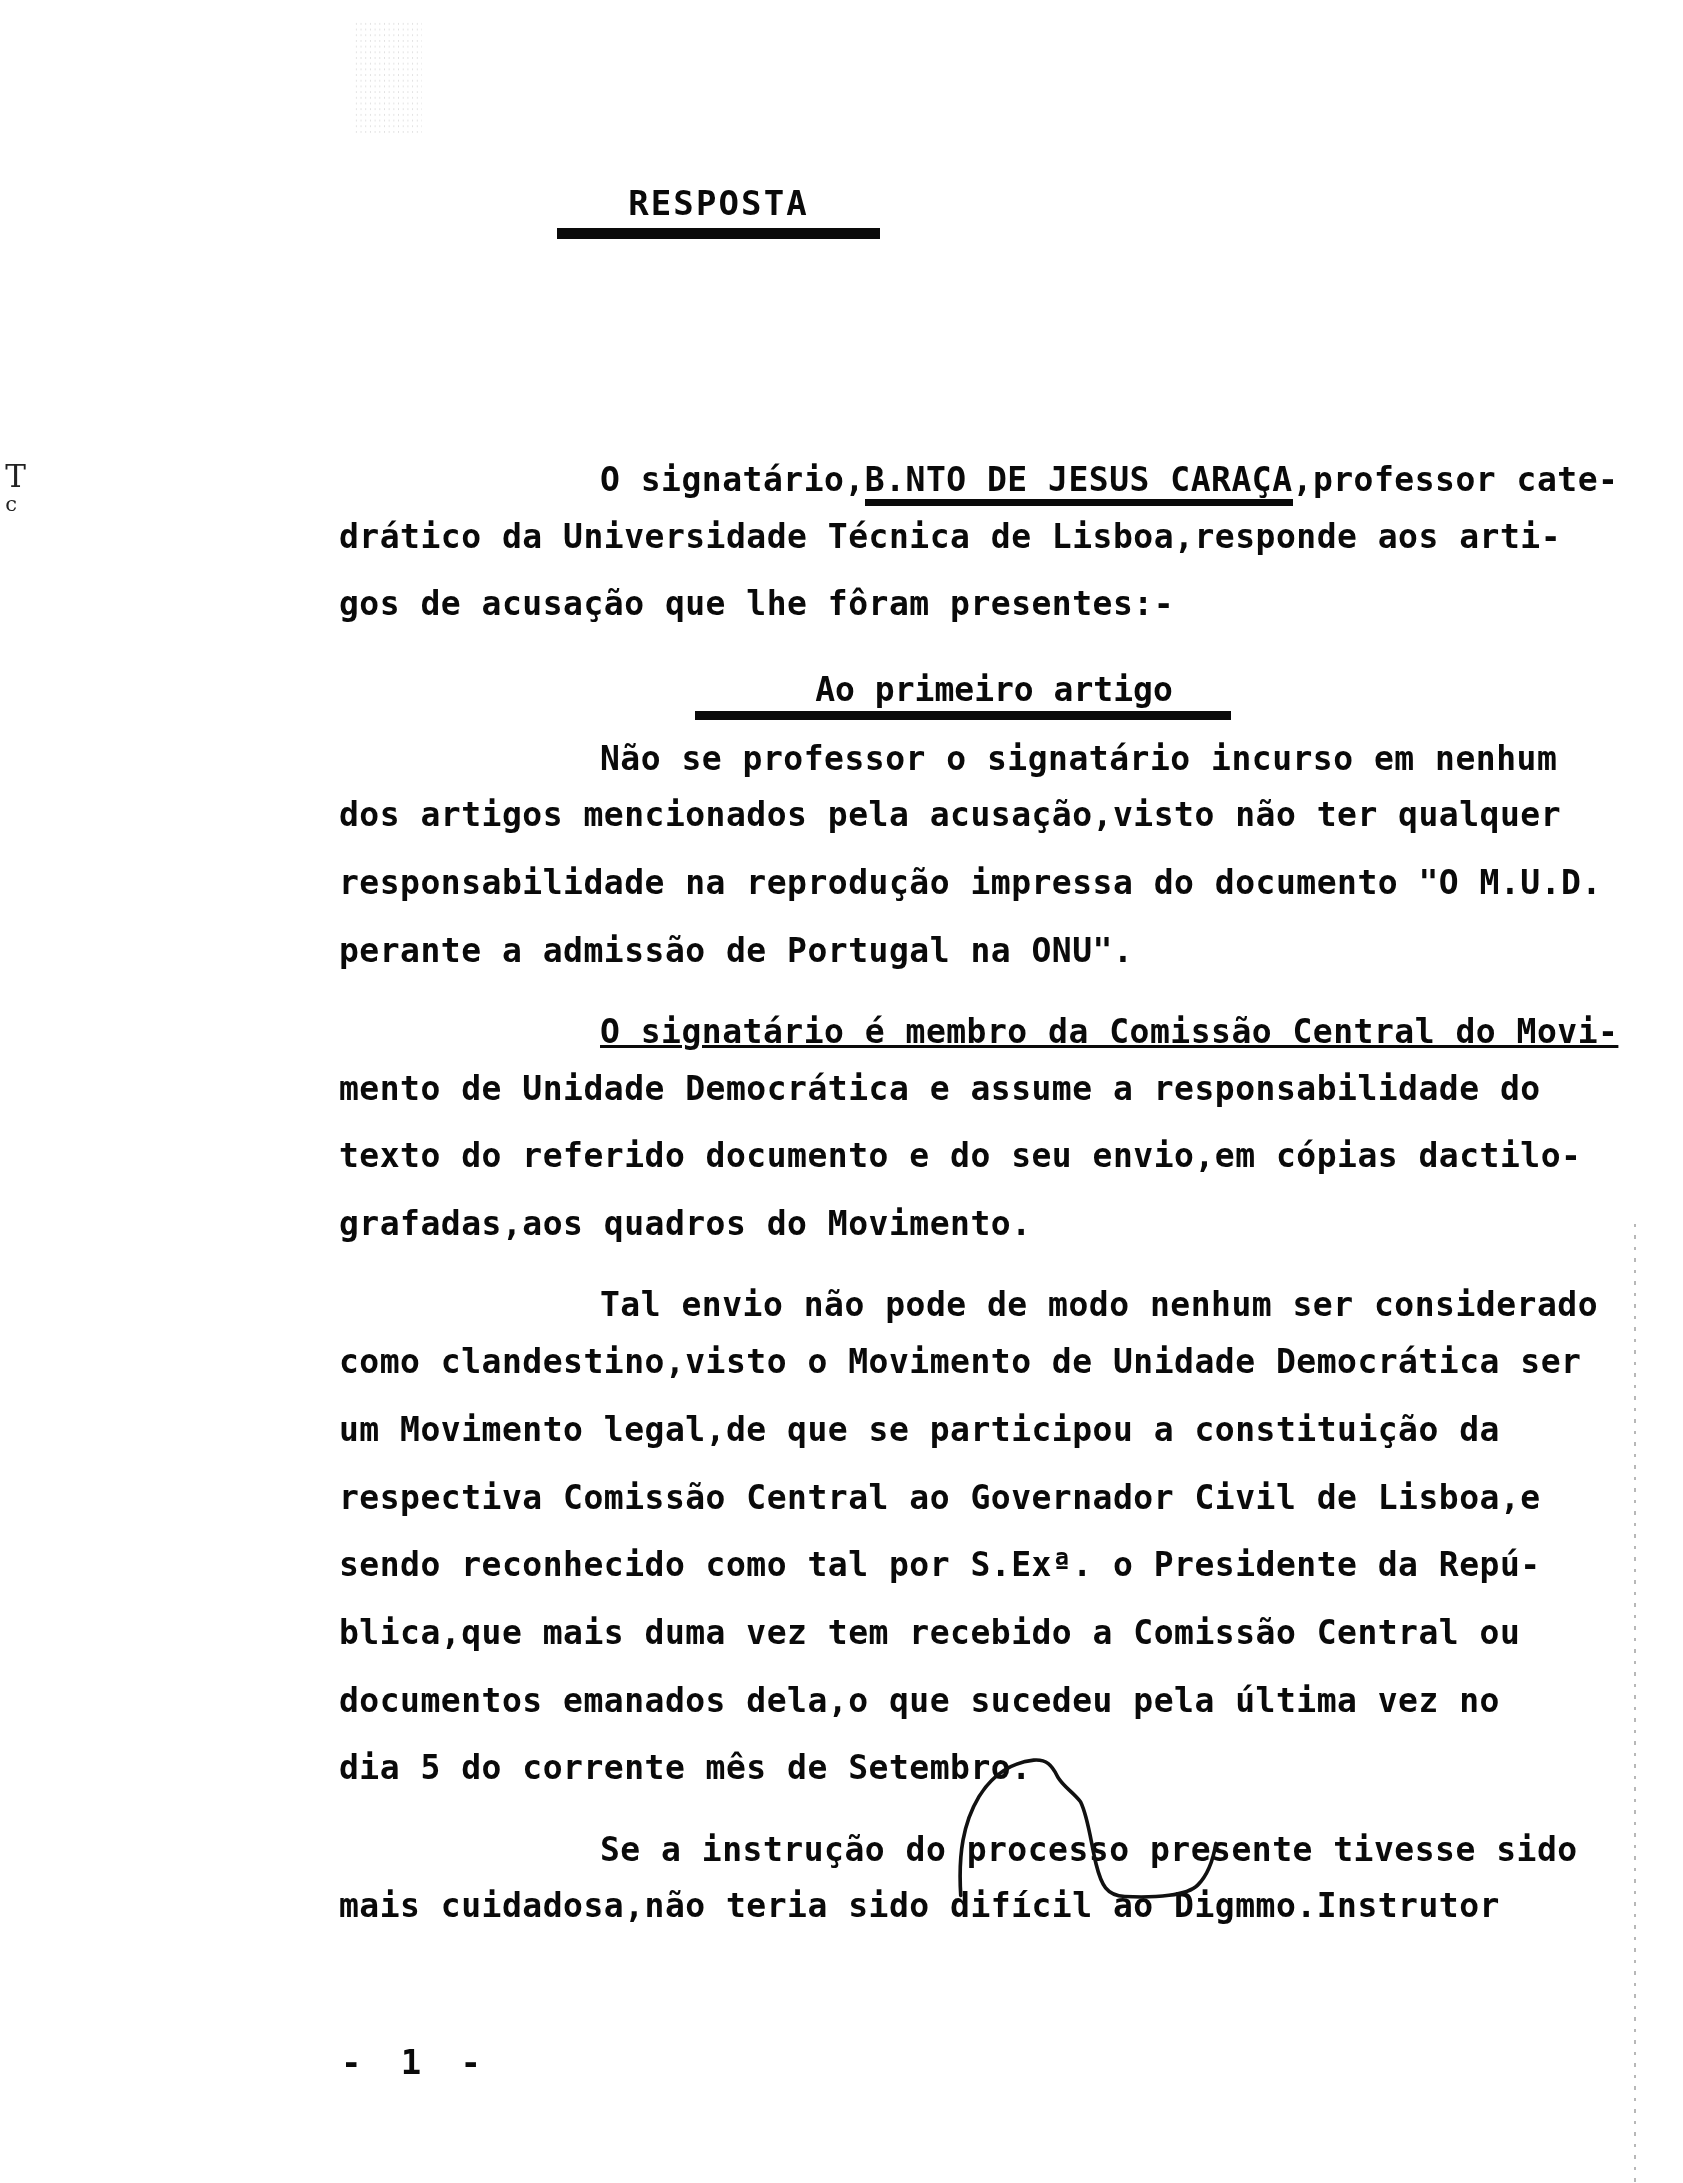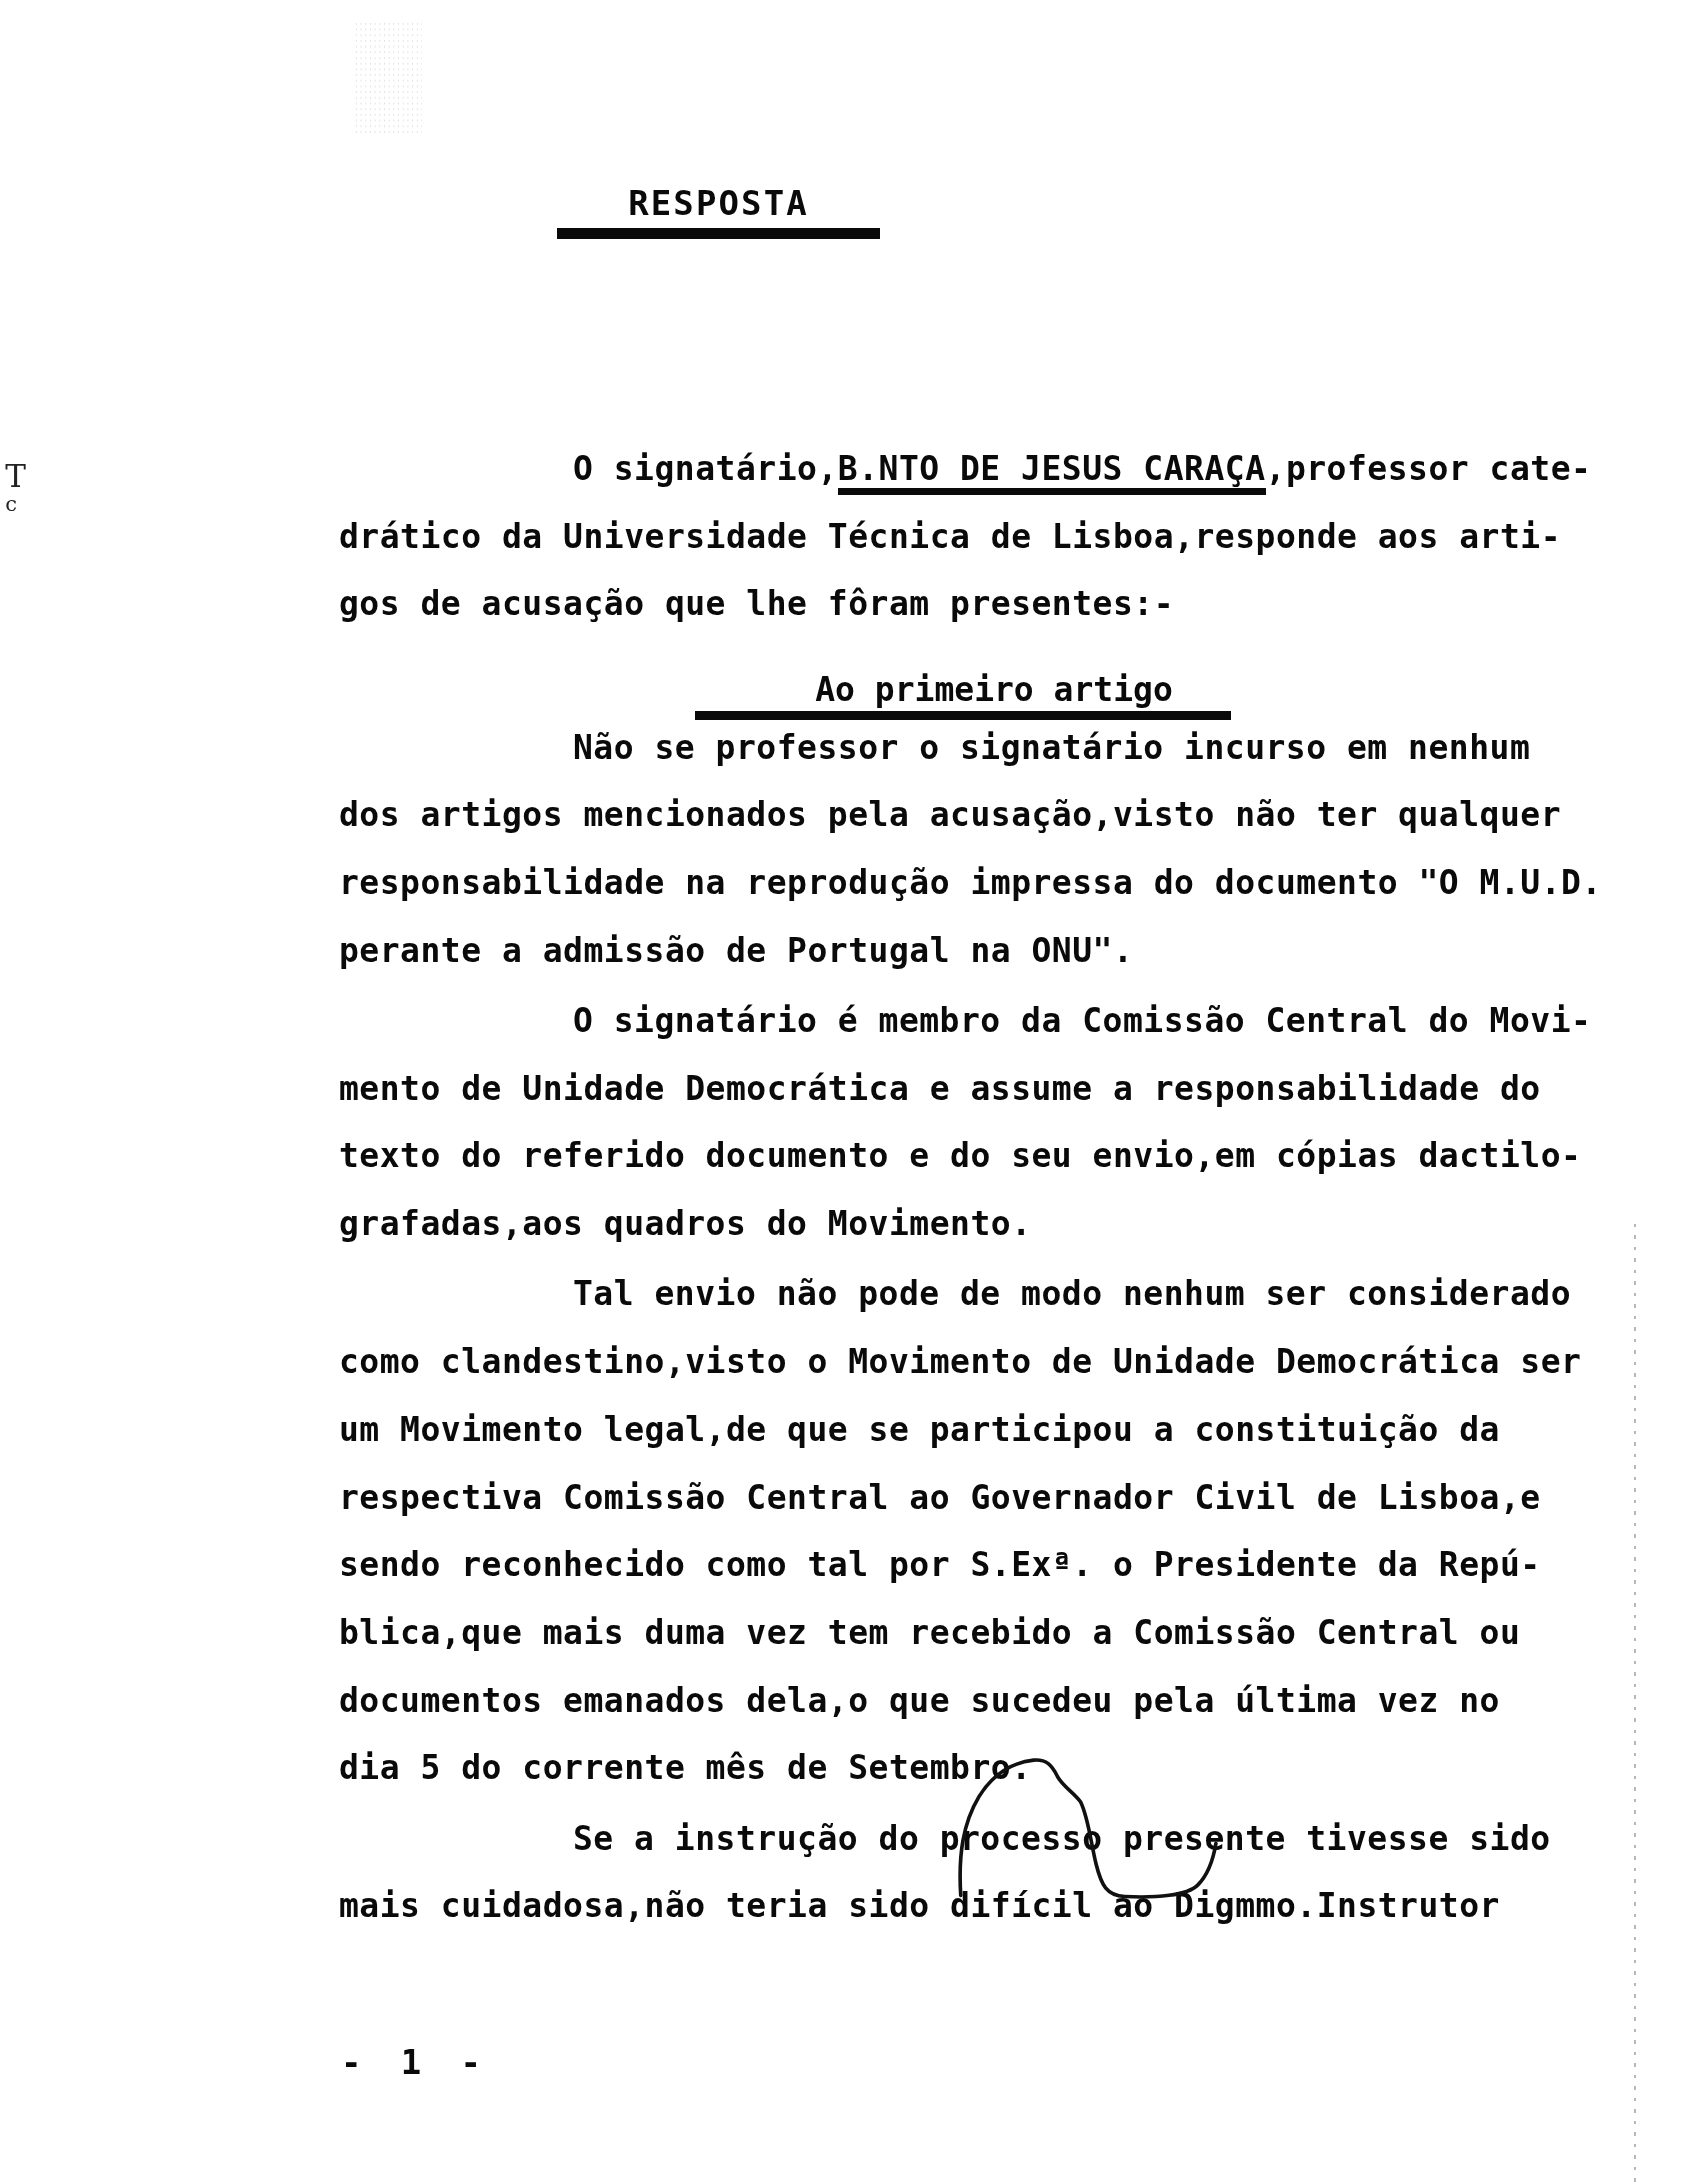--- a/index.html
+++ b/index.html
@@ -37,21 +37,22 @@
     .line {
       position: absolute;
       left: 339px;
       font-size: 33px;
       font-weight: bold;
       white-space: pre;
       line-height: 42px;
       letter-spacing: 0.5px;
     }
     .indent {
-      left: 573px;
+      left: 600px;
+      margin-top: 11px;
     }
     .underlined-name {
       border-bottom: 7.3px solid #0a0a0a;
     }
     .section-heading {
       position: absolute;
       left: 695px;
       top: 669px;
       width: 536px;
       font-size: 33px;
@@ -119,21 +120,21 @@
   <div class="line" style="top:516px;">drático da Universidade Técnica de Lisboa,responde aos arti-</div>
   <div class="line" style="top:583px;">gos de acusação que lhe fôram presentes:-</div>
 
   <div class="section-heading">Ao primeiro artigo</div>
 
   <div class="line indent" style="top:727px;">Não se professor o signatário incurso em nenhum</div>
   <div class="line" style="top:794px;">dos artigos mencionados pela acusação,visto não ter qualquer</div>
   <div class="line" style="top:862px;">responsabilidade na reprodução impressa do documento "O M.U.D.</div>
   <div class="line" style="top:930px;">perante a admissão de Portugal na ONU".</div>
 
-  <div class="line indent" style="top:1000px;">O signatário é membro da Comissão Central do Movi-</div>
+  <div class="line indent" style="top:1000px;text-decoration:underline;">O signatário é membro da Comissão Central do Movi-</div>
   <div class="line" style="top:1068px;">mento de Unidade Democrática e assume a responsabilidade do</div>
   <div class="line" style="top:1135px;">texto do referido documento e do seu envio,em cópias dactilo-</div>
   <div class="line" style="top:1203px;">grafadas,aos quadros do Movimento.</div>
 
   <div class="line indent" style="top:1273px;">Tal envio não pode de modo nenhum ser considerado</div>
   <div class="line" style="top:1341px;">como clandestino,visto o Movimento de Unidade Democrática ser</div>
   <div class="line" style="top:1409px;">um Movimento legal,de que se participou a constituição da</div>
   <div class="line" style="top:1477px;">respectiva Comissão Central ao Governador Civil de Lisboa,e</div>
   <div class="line" style="top:1544px;">sendo reconhecido como tal por S.Exª. o Presidente da Repú-</div>
   <div class="line" style="top:1612px;">blica,que mais duma vez tem recebido a Comissão Central ou</div>

